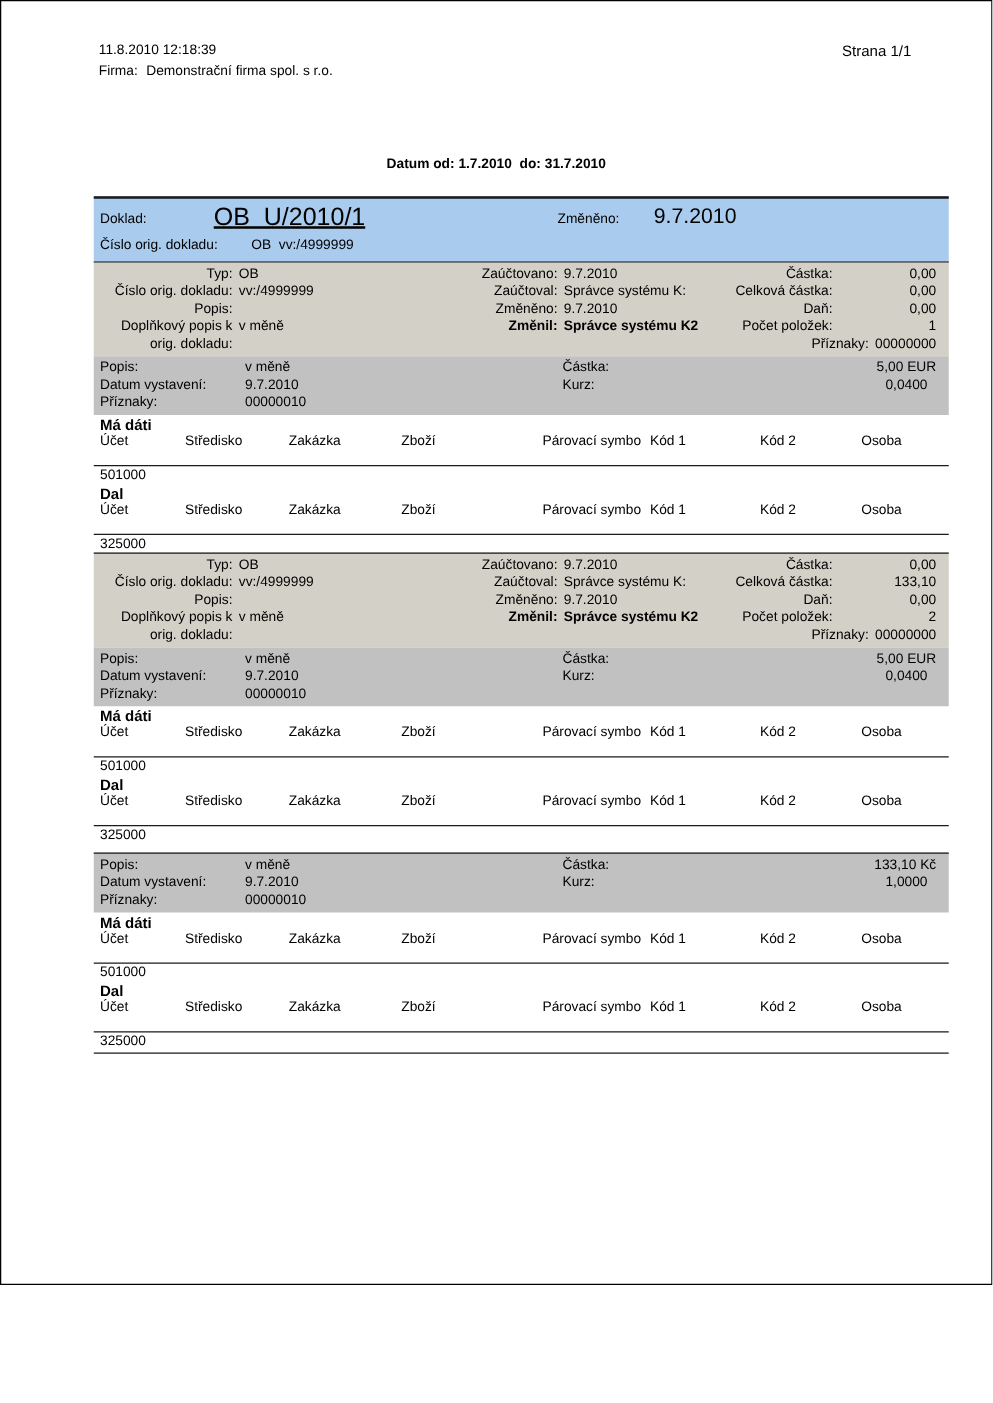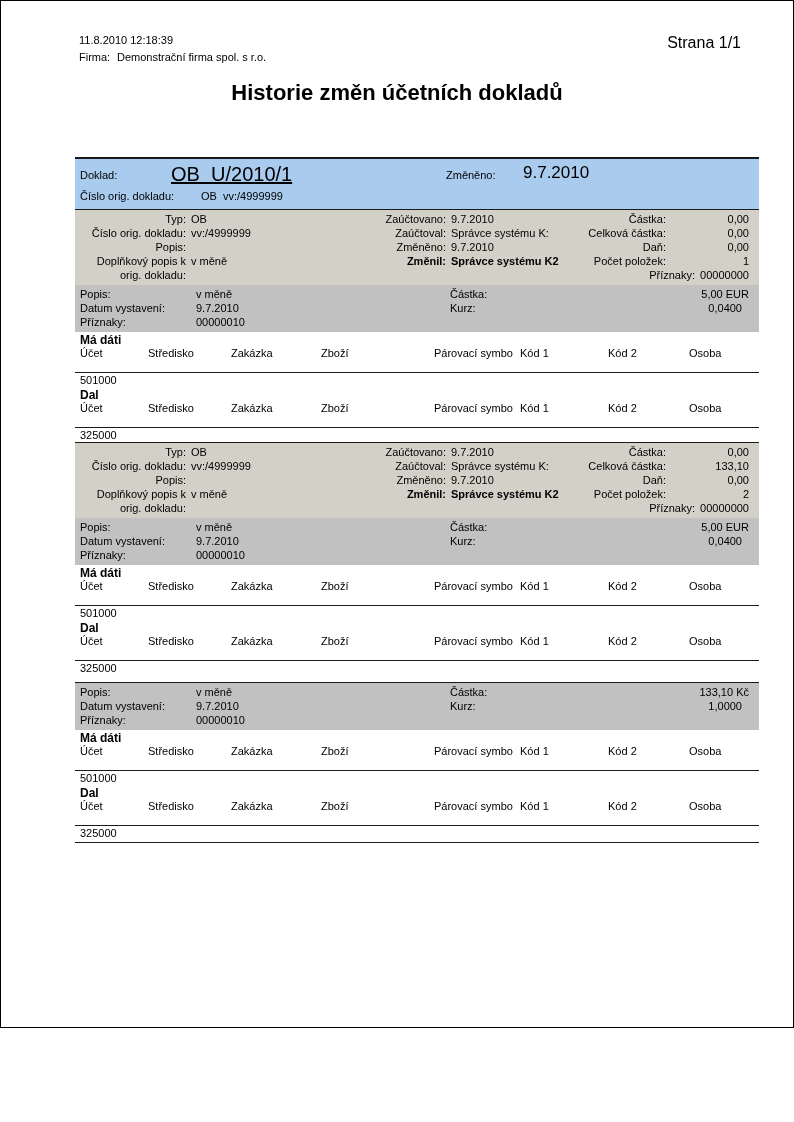--- a/index.html
+++ b/index.html
@@ -4,21 +4,21 @@
 <style>
   html,body { margin:0; padding:0; background:#fff; }
   body { font-family:"Liberation Sans","DejaVu Sans",sans-serif; color:#000; }
   .page {
     position:relative; width:794px; height:1028px; box-sizing:border-box;
     border:1px solid #000; background:#fff; overflow:hidden;
   }
   .abs { position:absolute; }
   
   .rpt-datetime { left:78px; top:33px; font-size:11px; }
-  .rpt-page     { right:52px; top:33px; font-size:16px; }
+  .rpt-page     { right:64px; top:33px; font-size:12px; }
   .rpt-firm-lbl { left:78px; top:50px; font-size:11px; }
   .rpt-firm     { left:116px; top:50px; font-size:11px; }
   .rpt-title    { left:0; right:0; top:79px; text-align:center; font-size:22px; font-weight:bold; }
   .rpt-range    { left:0; right:0; top:124px; text-align:center; font-size:11px; font-weight:bold; white-space:pre; }
   
   .doc { position:absolute; left:74px; top:156px; width:684px; }
   
   .bluebar {
     position:relative; height:50px;
     background:var(--header_blue,#a9cbee);
@@ -79,21 +79,21 @@
 </style>
 </head>
 <body style="--header_blue: #a9cbee; --block_tan: #d3d0c8; --block_silver: #c1c1c1; --line: #1a1a1a;">
 
 <div class="page">
 
   <span class="abs rpt-datetime">11.8.2010 12:18:39</span>
   <span class="abs rpt-page">Strana 1/1</span>
   <span class="abs rpt-firm-lbl">Firma:</span>
   <span class="abs rpt-firm">Demonstrační firma spol. s r.o.</span>
-  <div class="abs rpt-title">Historie změn účetních dokladů</div>
+  <div class="abs rpt-range">Datum od: 1.7.2010  do: 31.7.2010</div>
 
   <div class="doc">
 
     <div class="bluebar">
       <span class="bb-doklad-lbl">Doklad:</span>
       <span class="bb-doklad-val">OB  U/2010/1</span>
       <span class="bb-chg-lbl">Změněno:</span>
       <span class="bb-chg-val">9.7.2010</span>
       <span class="bb-orig-lbl">Číslo orig. dokladu:</span>
       <span class="bb-orig-val">OB  vv:/4999999</span>

